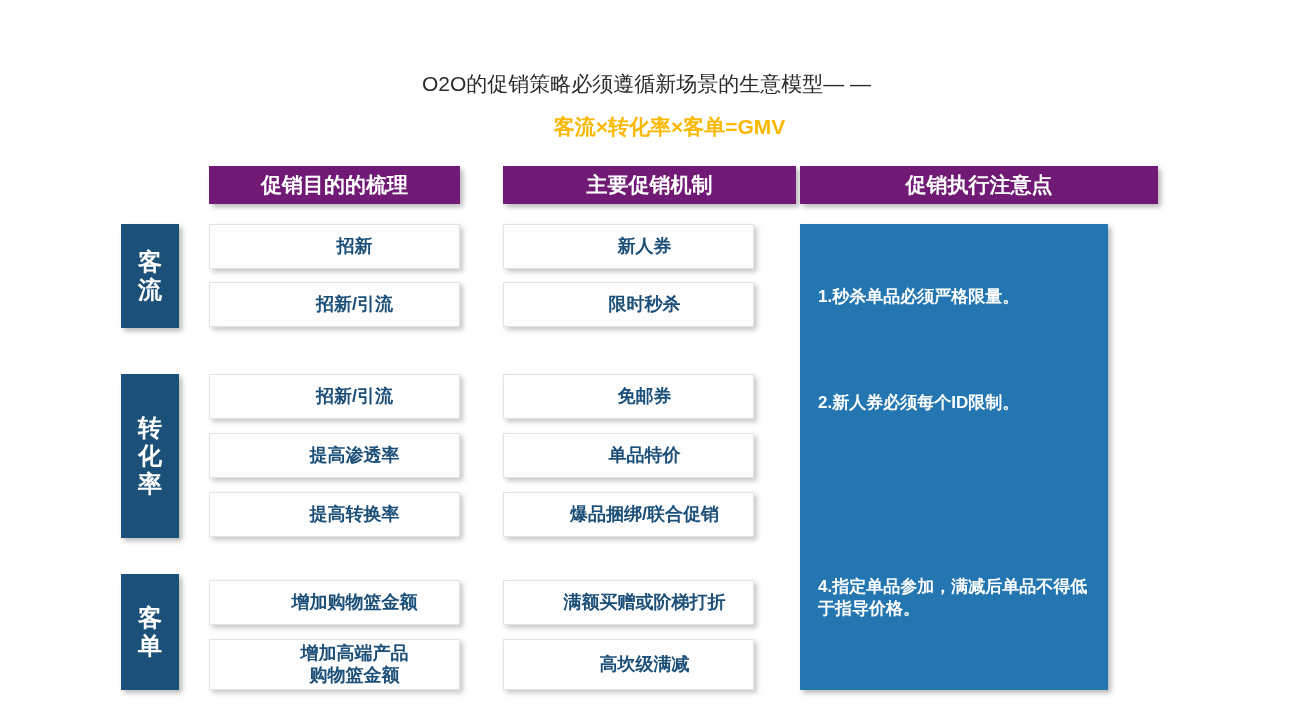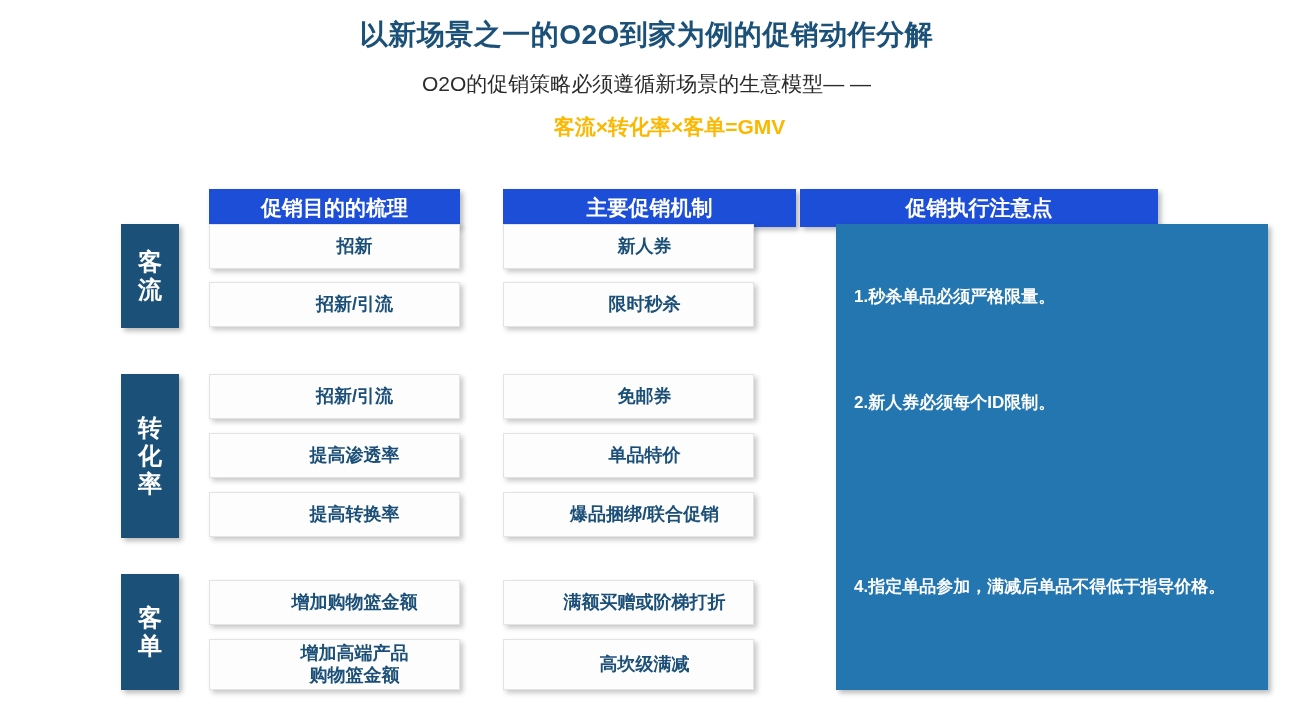--- a/index.html
+++ b/index.html
@@ -28,27 +28,26 @@
     position: absolute; left: 0; top: 113px; width: 1293px;
     text-align: center;
     font-size: 21px; font-weight: bold;
     color: #FBB800;
     padding-left: 46px;
   }
 
   
   .col-head {
     position: absolute;
-    background: #1d4ed8;
+    background: #701a75;
     color: #ffffff;
     font-size: 21px; font-weight: bold;
     display: flex; align-items: center; justify-content: center;
     height: 38px;
     box-shadow: 3px 3px 5px rgba(0,0,0,.28);
-    margin-top: 23px;
   }
   #head-1 { left: 209px; top: 166px; width: 251px; }
   #head-2 { left: 503px; top: 166px; width: 293px; }
   #head-3 { left: 800px; top: 166px; width: 358px; }
 
   
   .side-label {
     position: absolute;
     background: #1B5178;
     color: #ffffff;
@@ -87,45 +86,43 @@
   .r2b { top: 433px; height: 45px; }
   .r2c { top: 492px; height: 45px; }
   
   .r3a { top: 580px; height: 45px; }
   .r3b { top: 639px; height: 51px; }
 
   
   .notes-panel {
     position: absolute;
     left: 800px; top: 224px;
-    width: 432px; height: 466px;
+    width: 308px; height: 466px;
     background: #2376B0;
     box-shadow: 3px 3px 5px rgba(0,0,0,.28);
     padding: 48px 20px 20px 18px;
-    margin-left: 36px;
   }
   .note {
     position: absolute;
     left: 18px; right: 16px;
     color: #ffffff;
     font-size: 17px; font-weight: bold;
     line-height: 1.28;
     text-align: left;
   }
   #note-1 { top: 62px; }
   #note-2 { top: 168px; }
   #note-3 { top: 272px; }
   #note-4 { top: 352px; }
 </style>
 </head>
 <body>
 
 <div class="slide">
 
-  <div class="title">以新场景之一的O2O到家为例的促销动作分解</div>
   <div class="subtitle">O2O的促销策略必须遵循新场景的生意模型— —</div>
   <div class="formula">客流×转化率×客单=GMV</div>
 
   <div class="col-head" id="head-1">促销目的的梳理</div>
   <div class="col-head" id="head-2">主要促销机制</div>
   <div class="col-head" id="head-3">促销执行注意点</div>
 
   <div class="side-label" id="side-1">
     <span>客</span>
     <span>流</span>

